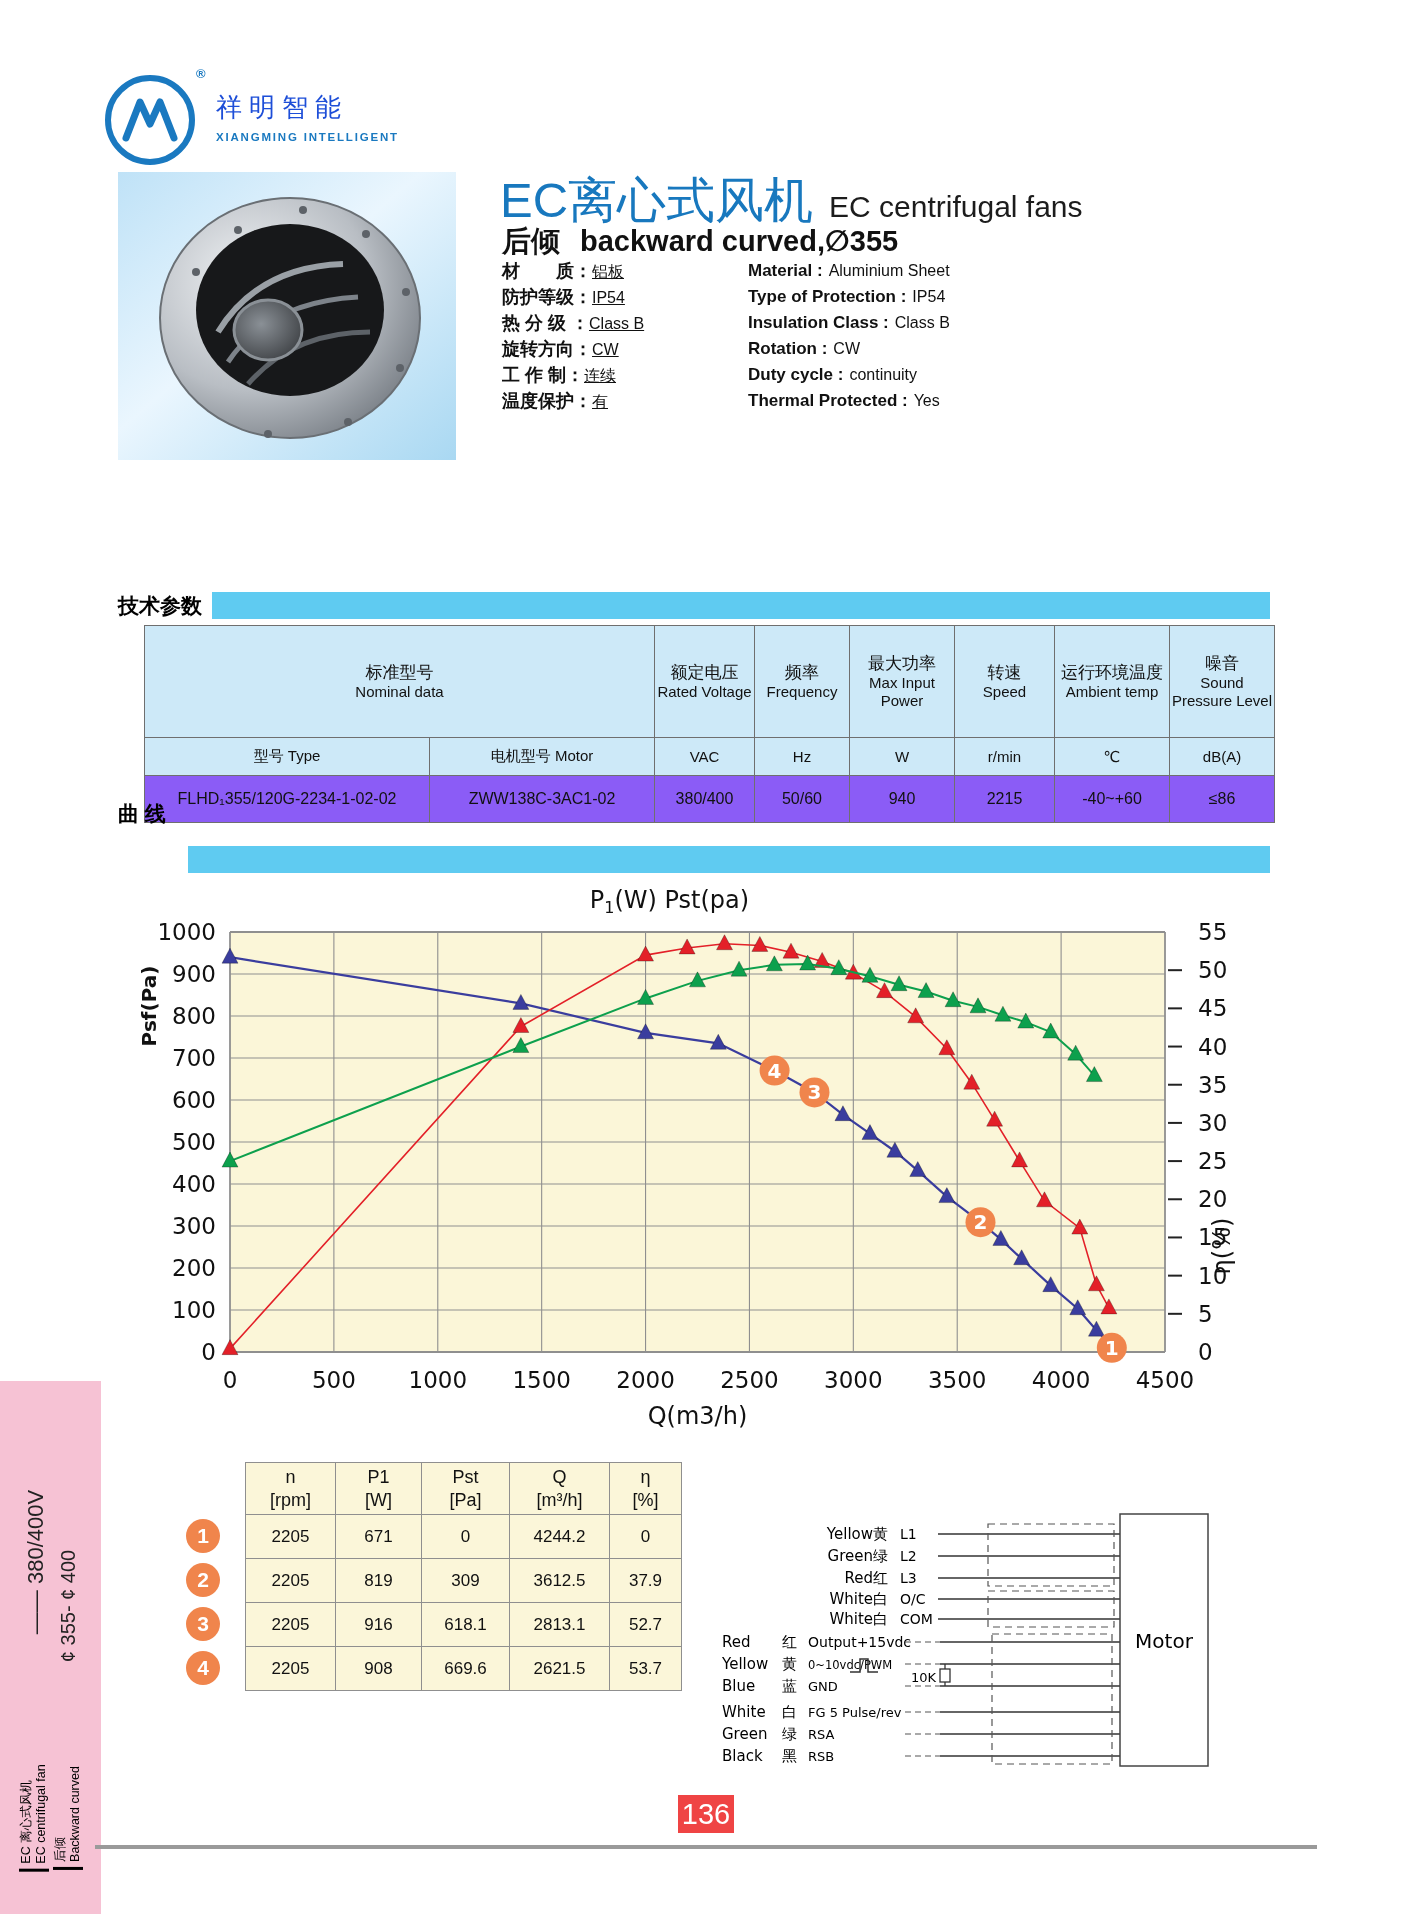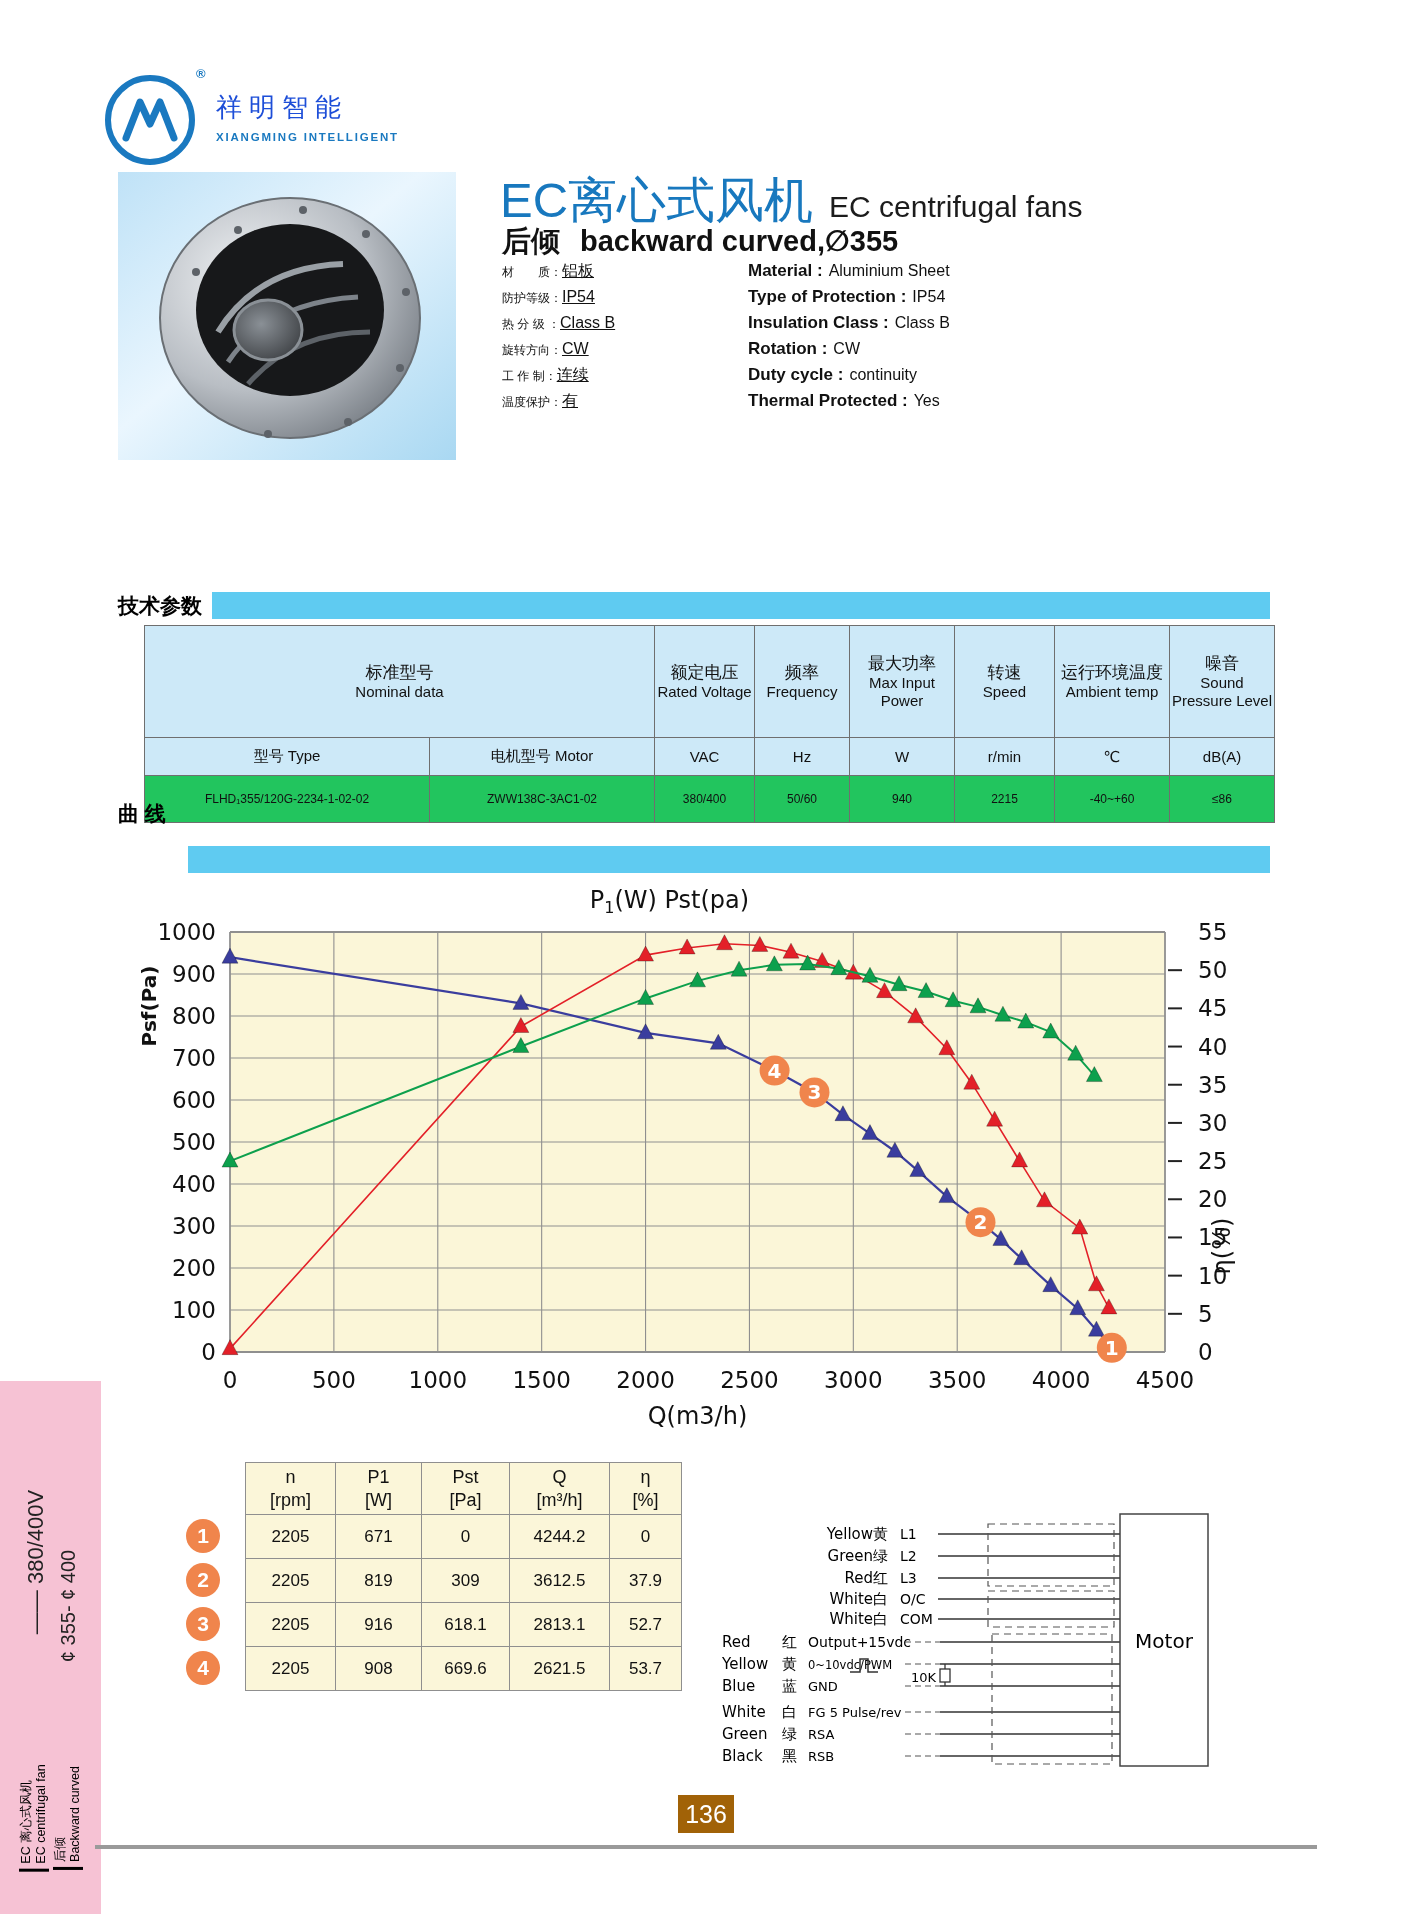--- a/index.html
+++ b/index.html
@@ -11,53 +11,53 @@
   
   .logo-cn{font-size:26px;font-weight:normal;color:#1d4ed8;letter-spacing:7px;}
   .logo-en{font-size:11.5px;font-weight:bold;color:#1a79c0;letter-spacing:1.8px;margin-top:6px;}
   .logo-reg{font-size:13px;color:#1a79c0;font-weight:bold;}
   
   .t-cn{color:#1878be;font-size:49px;font-weight:normal;}
   .t-en{color:#1c1c1c;font-size:30px;margin-left:16px;font-weight:500;}
   .s-cn{color:#111;font-size:29px;font-weight:bold;}
   .s-en{color:#111;font-size:29px;font-weight:bold;margin-left:20px;}
   .spec-row{height:26px;line-height:26px;white-space:nowrap;}
-  .sl{font-weight:normal;font-size:12px;}
+  .sl{font-weight:bold;font-size:18px;}
   .sv{font-size:16px;text-decoration:underline;}
   .sl-en{font-weight:bold;font-size:17px;}
   .sv-en{font-size:16px;margin-left:6px;}
   
   .sec-head{font-size:21px;font-weight:bold;color:#000;}
   .sec-bar{height:27px;background:#5fcbf1;}
   
   table.tech{border-collapse:collapse;table-layout:fixed;position:absolute;left:144px;top:625px;}
   table.tech td{border:1px solid #6f6f6f;text-align:center;vertical-align:middle;padding:0;}
   table.tech tr.h1 td, table.tech tr.h2 td{background:#cde9f8;}
-  table.tech tr.dr td{background:#22c55e;font-size:12px;}
+  table.tech tr.dr td{background:#8b5cf6;font-size:16px;}
   .hc{display:flex;flex-direction:column;justify-content:space-around;height:100%;align-items:center;}
   .hc .cn{font-size:17px;line-height:1.2;}
   .hc .en{font-size:15px;line-height:1.15;}
   table.tech tr.h2 td{font-size:15px;}
   
   table.pts{border-collapse:collapse;table-layout:fixed;position:absolute;left:245px;top:1462px;}
   table.pts td{border:1px solid #8f8f8f;background:#fbf6d9;text-align:center;vertical-align:middle;}
   table.pts .ph{font-size:18px;line-height:1.25;}
   table.pts .pd{font-size:17px;}
   .pt-circle{
     position:absolute;width:34px;height:34px;border-radius:50%;background:#f0854c;
     color:#fff;font-size:21px;font-weight:bold;text-align:center;line-height:34px;
   }
   
   .pink{background:#f6c2d4;}
   .rot{position:absolute;white-space:nowrap;transform:translate(-50%,-50%) rotate(-90deg);}
   .rot-v1{font-size:22px;color:#222;}
   .rot-v2{font-size:20px;color:#222;}
   .rot-grp{font-size:12.5px;line-height:1.2;color:#000;border-left:3px solid #000;padding-left:5px;}
   
-  .page-box{background:#a16207;color:#fff;font-size:25px;text-align:center;line-height:38px;}
+  .page-box{background:#ef4444;color:#fff;font-size:29px;text-align:center;line-height:38px;}
   .foot-line{background:#9a9a9a;}
   svg text{font-family:"DejaVu Sans","Liberation Sans",sans-serif;}
 </style>
 </head>
 <body>
 
 <div class="abs" style="left:98px;top:64px;width:420px;height:120px;">
   <svg width="110" height="110" style="position:absolute;left:0;top:0;">
     <circle cx="52" cy="56" r="42" fill="none" stroke="#1a79c0" stroke-width="6"></circle>
     <path d="M28,74 L42,38 L52,60 L62,38 L76,74" fill="none" stroke="#1a79c0" stroke-width="7" stroke-linejoin="round" stroke-linecap="round"></path>

